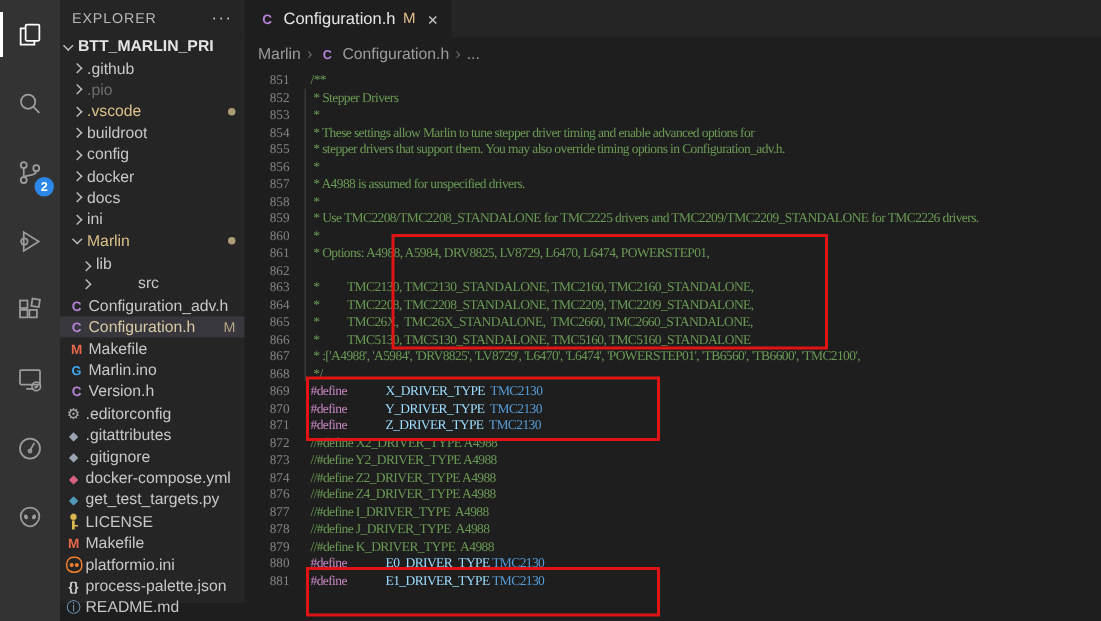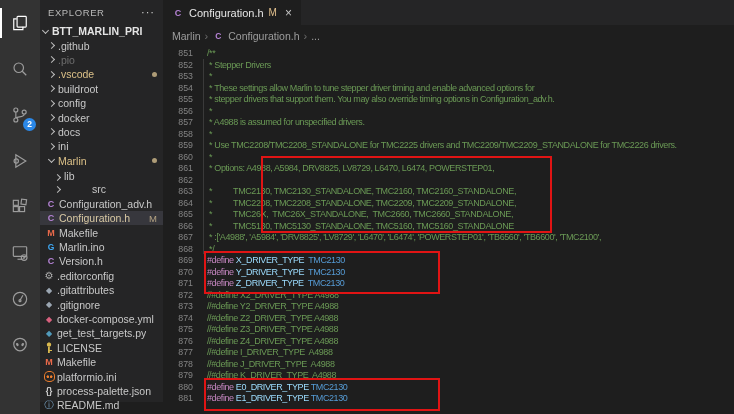--- a/index.html
+++ b/index.html
@@ -63,25 +63,25 @@
   .tab-git{color:#e2c08d;font-size:10px;}
   .tab-close{color:#c5c5c5;font-size:12px;margin-left:3px;cursor:pointer;}
   .breadcrumb{height:21px;display:flex;align-items:center;padding-left:9px;gap:4px;
               font-size:10.5px;color:#9d9d9d;}
   .bc-sep{color:#6d6d6d;font-size:11px;}
   .bc-item{cursor:pointer;}
   .breadcrumb .ficon{margin:0;font-size:8.5px;}
 
   
   .code{position:absolute;top:47px;left:0;right:0;bottom:0;
-        font-family:Liberation Sans, sans-serif;font-size:9px;letter-spacing:-0.4px;padding-top:1px;}
+        font-family:Liberation Serif, serif;font-size:9px;letter-spacing:-0.4px;padding-top:1px;}
   .cline{height:11.5px;line-height:11.5px;display:flex;white-space:pre;}
   .ln{flex:none;width:30px;text-align:right;color:#848484;font-size:8.8px;letter-spacing:0;}
   .lt{margin-left:14px;}
-  .tc{color:#6A9955;} .tk{color:#C586C0;} .tm{color:#9CDCFE;} .tv{color:#569CD6;}
+  .tc{color:#6A9955;} .tk{color:#C586C0;} .tm{color:#9CDCFE;margin-left:24px;} .tv{color:#569CD6;}
   .guide{position:absolute;left:203px;top:59px;width:1px;height:195px;background:#3a3a3a;z-index:1;}
 
   
   .anno{position:absolute;border:2px solid #e01414;z-index:6;pointer-events:none;}
 </style>
 </head>
 <body>
 
 <div class="activity-bar">
   <div class="ab-item active">
@@ -303,21 +303,20 @@
       <div class="cline"><span class="ln">865</span><span class="lt"><span class="tc"> *          TMC26X,  TMC26X_STANDALONE,  TMC2660, TMC2660_STANDALONE,</span></span></div>
       <div class="cline"><span class="ln">866</span><span class="lt"><span class="tc"> *          TMC5130, TMC5130_STANDALONE, TMC5160, TMC5160_STANDALONE</span></span></div>
       <div class="cline"><span class="ln">867</span><span class="lt"><span class="tc"> * :['A4988', 'A5984', 'DRV8825', 'LV8729', 'L6470', 'L6474', 'POWERSTEP01', 'TB6560', 'TB6600', 'TMC2100',</span></span></div>
       <div class="cline"><span class="ln">868</span><span class="lt"><span class="tc"> */</span></span></div>
       <div class="cline"><span class="ln">869</span><span class="lt"><span class="tk">#define</span><span class="tm"> X_DRIVER_TYPE</span><span class="tv">  TMC2130</span></span></div>
       <div class="cline"><span class="ln">870</span><span class="lt"><span class="tk">#define</span><span class="tm"> Y_DRIVER_TYPE</span><span class="tv">  TMC2130</span></span></div>
       <div class="cline"><span class="ln">871</span><span class="lt"><span class="tk">#define</span><span class="tm"> Z_DRIVER_TYPE</span><span class="tv">  TMC2130</span></span></div>
       <div class="cline"><span class="ln">872</span><span class="lt"><span class="tc">//#define X2_DRIVER_TYPE A4988</span></span></div>
       <div class="cline"><span class="ln">873</span><span class="lt"><span class="tc">//#define Y2_DRIVER_TYPE A4988</span></span></div>
       <div class="cline"><span class="ln">874</span><span class="lt"><span class="tc">//#define Z2_DRIVER_TYPE A4988</span></span></div>
-      <div class="cline"><span class="ln">875</span><span class="lt"><span class="tc">//#define Z3_DRIVER_TYPE A4988</span></span></div>
       <div class="cline"><span class="ln">876</span><span class="lt"><span class="tc">//#define Z4_DRIVER_TYPE A4988</span></span></div>
       <div class="cline"><span class="ln">877</span><span class="lt"><span class="tc">//#define I_DRIVER_TYPE  A4988</span></span></div>
       <div class="cline"><span class="ln">878</span><span class="lt"><span class="tc">//#define J_DRIVER_TYPE  A4988</span></span></div>
       <div class="cline"><span class="ln">879</span><span class="lt"><span class="tc">//#define K_DRIVER_TYPE  A4988</span></span></div>
       <div class="cline"><span class="ln">880</span><span class="lt"><span class="tk">#define</span><span class="tm"> E0_DRIVER_TYPE</span><span class="tv"> TMC2130</span></span></div>
       <div class="cline"><span class="ln">881</span><span class="lt"><span class="tk">#define</span><span class="tm"> E1_DRIVER_TYPE</span><span class="tv"> TMC2130</span></span></div>
     </div>
 </div>
 
 <div class="guide"></div>

